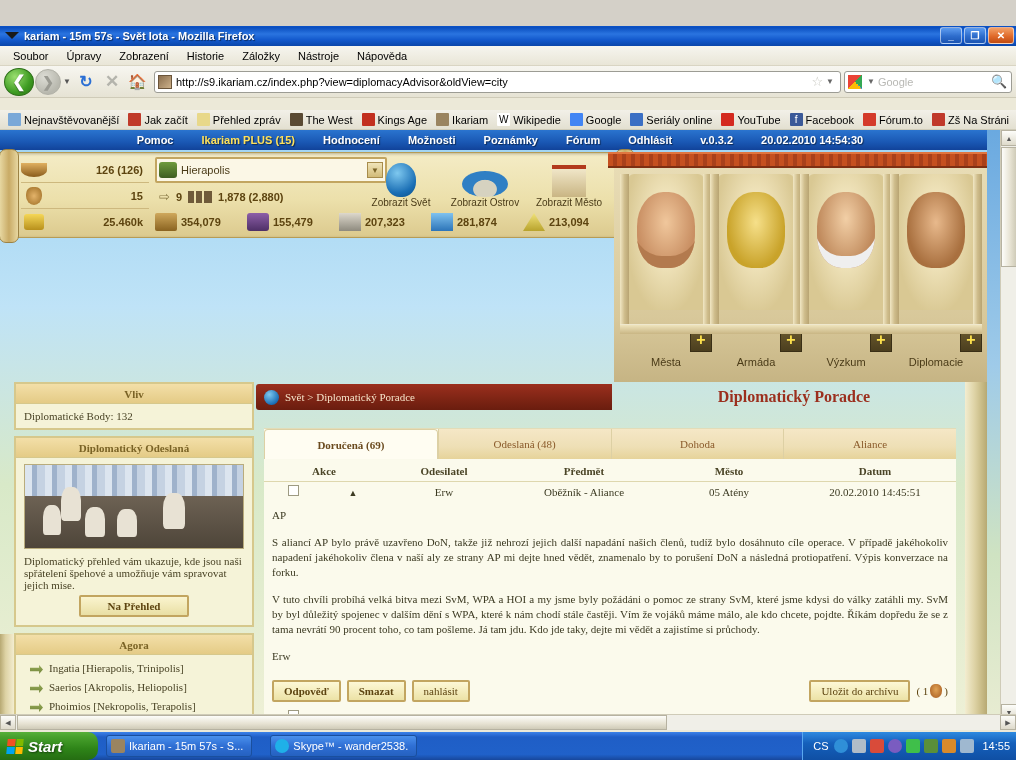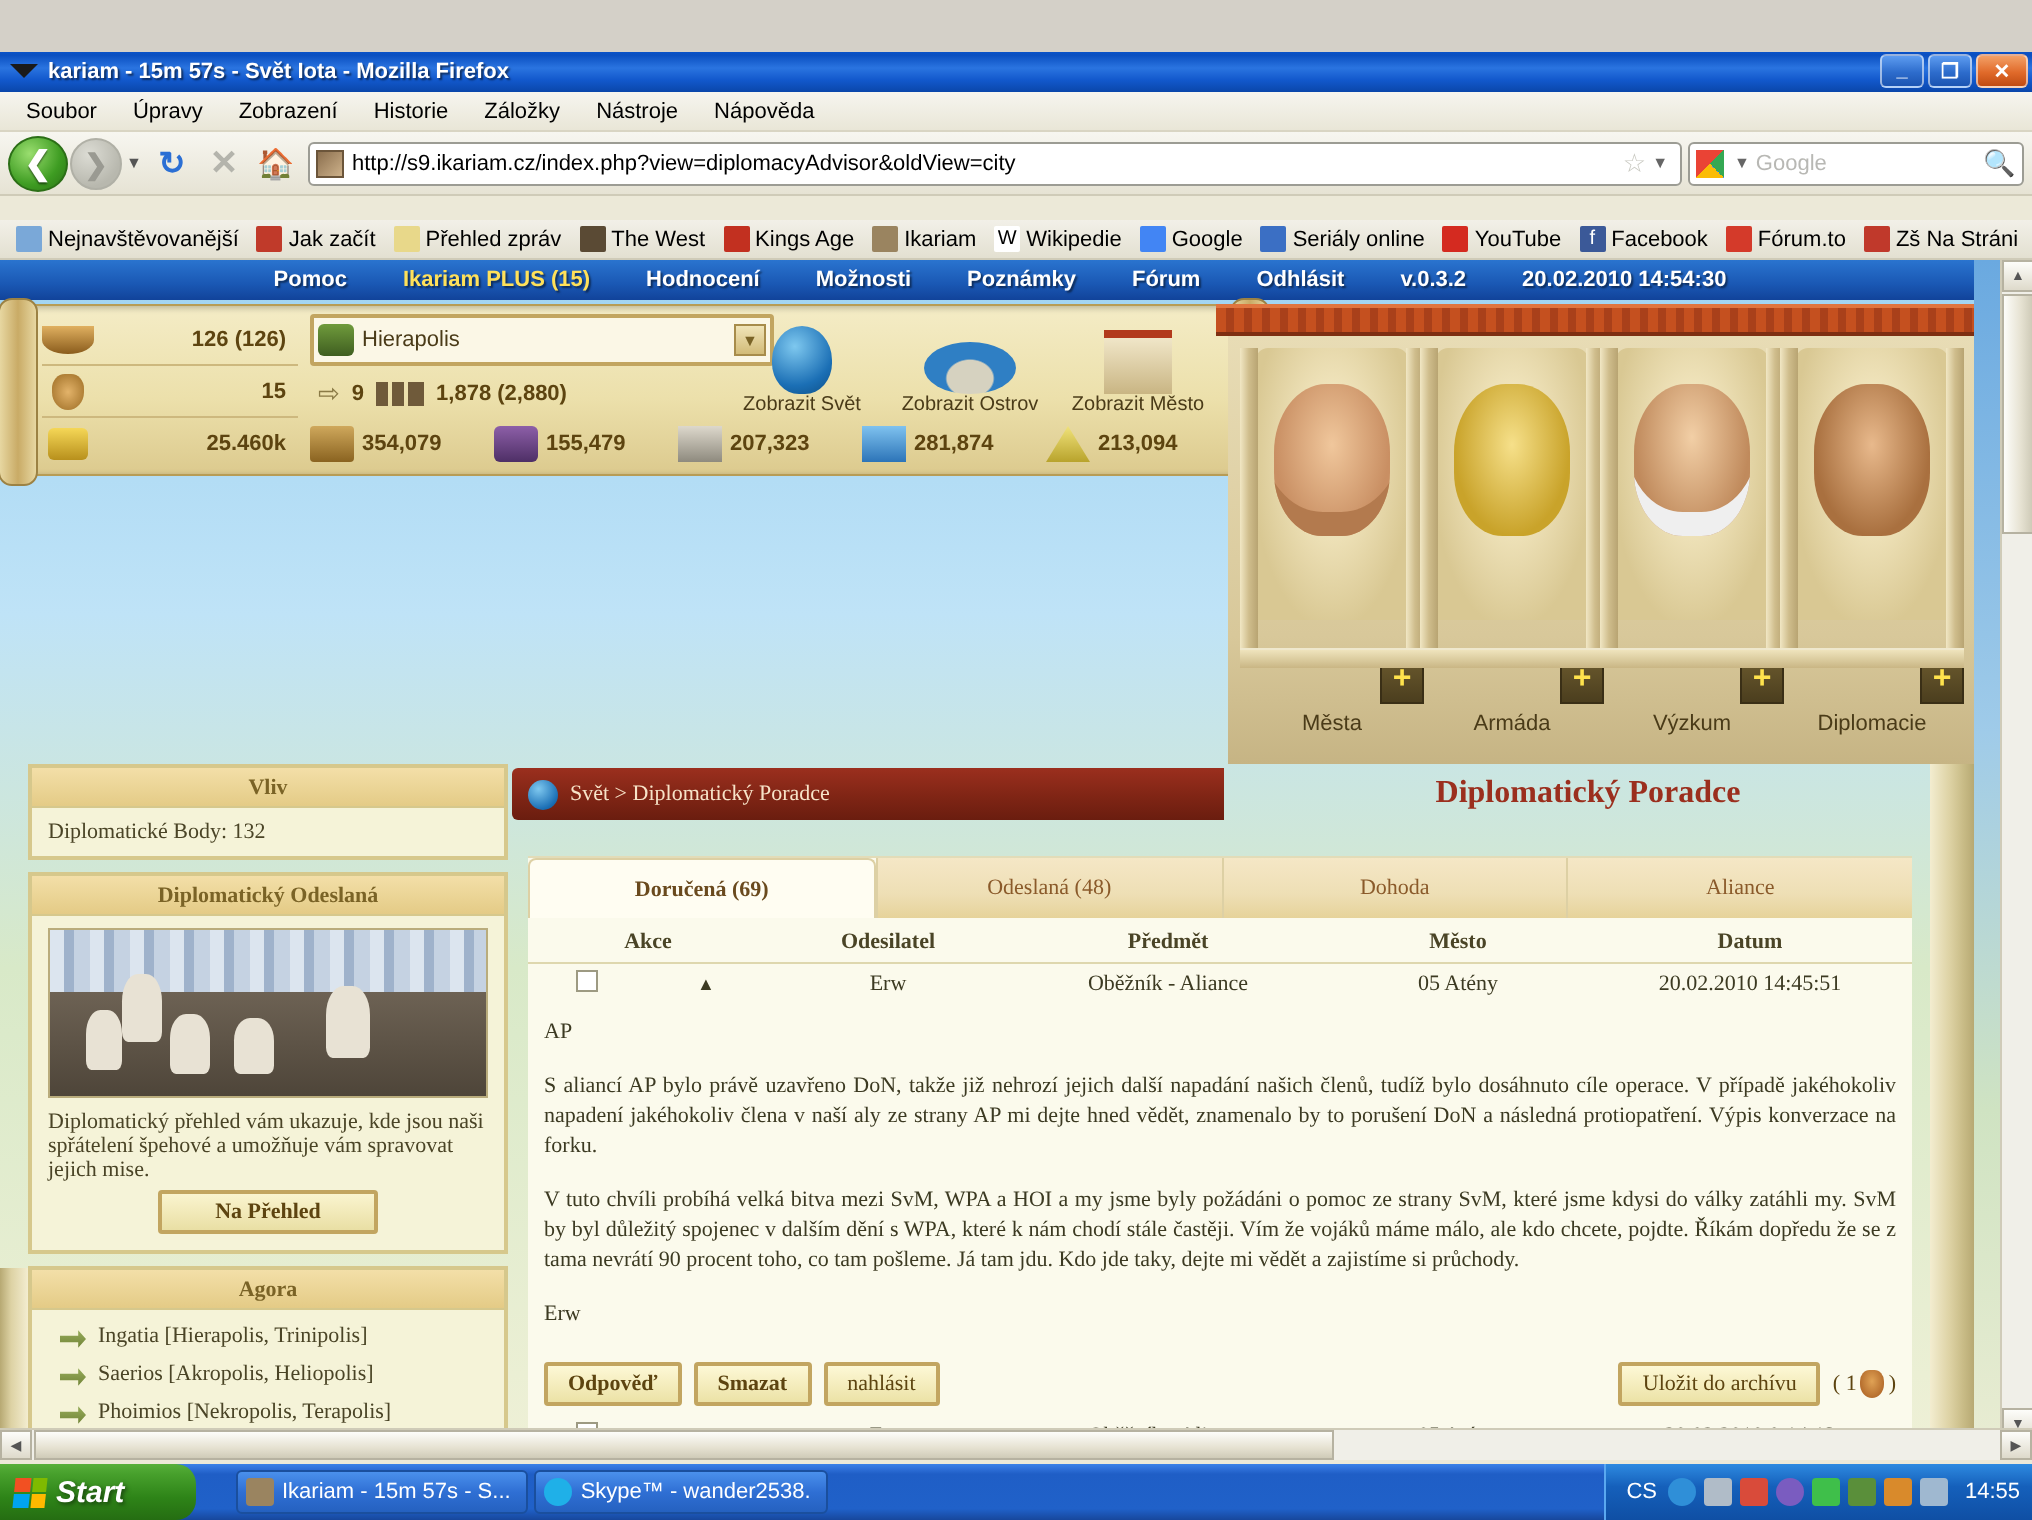--- a/index.html
+++ b/index.html
@@ -441,21 +441,21 @@
     display:flex; align-items:center; gap: 5px; padding-left: 7px;
     color:#fff; font-weight: bold; font-style: italic; font-size: 15px;
     text-shadow: 1px 1px 2px rgba(0,0,0,.5);
   }
   .start-btn .flag {
     width: 16px; height: 15px; flex:none; display:grid;
     grid-template-columns: 1fr 1fr; grid-template-rows: 1fr 1fr; gap:1px;
     transform: skewX(-6deg);
   }
   .start-btn .flag i { display:block; }
-  .tasks { display:flex; align-items:flex-start; gap: 3px; margin-left: 20px; }
+  .tasks { display:flex; align-items:flex-start; gap: 18px; margin-left: 8px; }
   .task {
     height: 22px; padding: 0 8px 0 4px;
     background: linear-gradient(180deg,#4a90ec,#2f6fd4 50%,#2561c0);
     border: 1px solid #1a4f9e; border-radius: 3px;
     display:flex; align-items:center; gap:4px;
     color:#fff; font-size: 11px; max-width: 180px; white-space: nowrap; overflow: hidden;
   }
   .task .ti { width: 14px; height: 14px; flex:none; }
   .tray {
     margin-left: auto; height: 28px; display:flex; align-items:center; gap: 4px;

